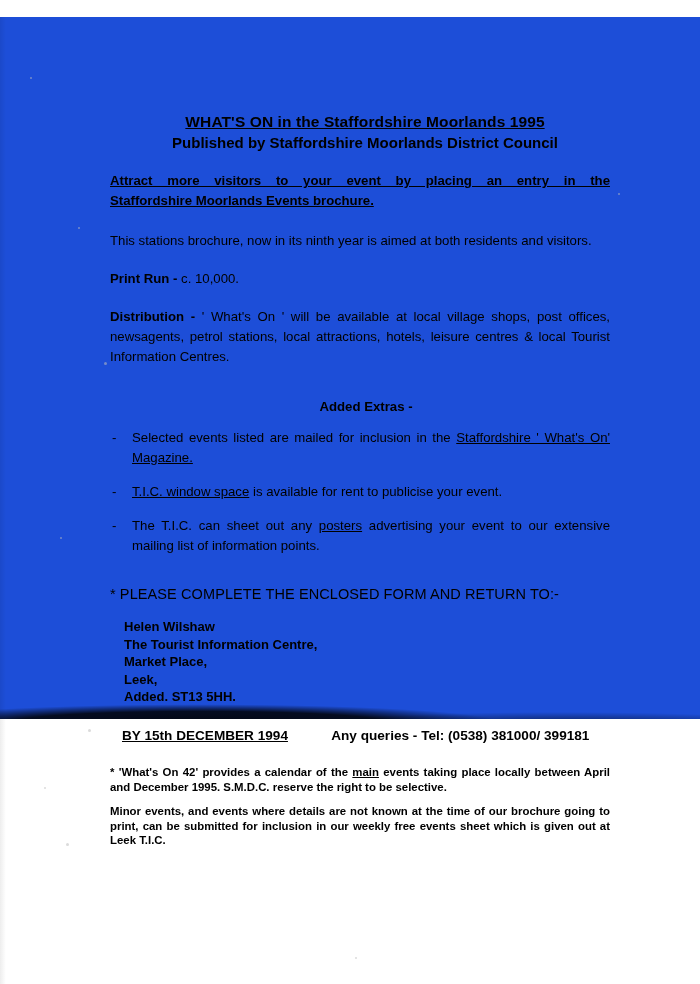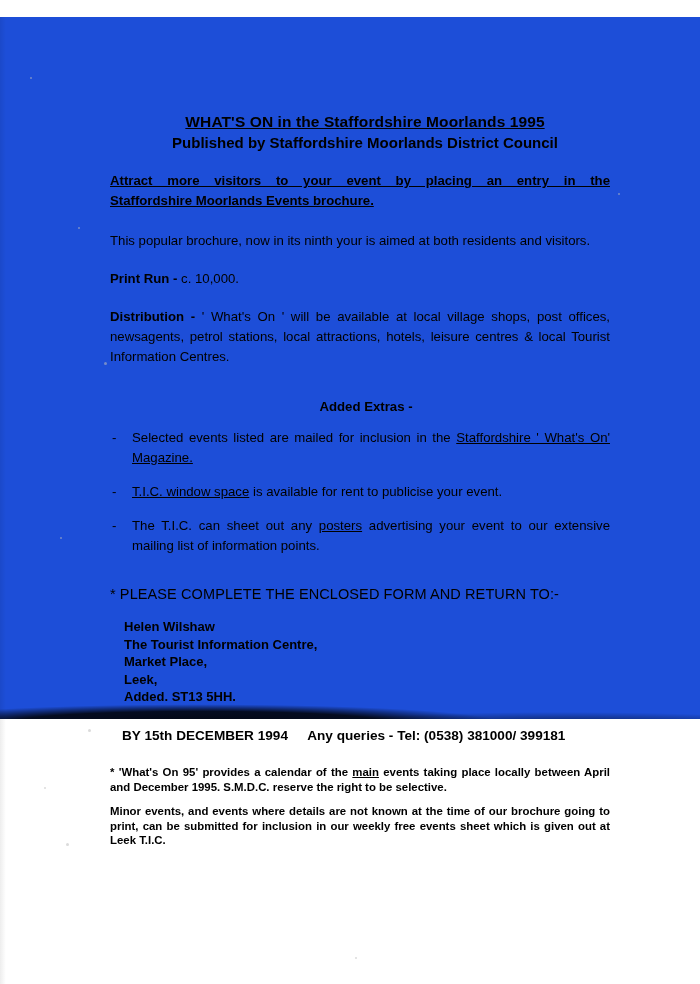--- a/index.html
+++ b/index.html
@@ -107,21 +107,22 @@
     line-height: 17.5px;
     margin: 0 0 0 14px;
   }
   .address div { white-space: pre; }
   .deadline-row {
     margin: 22px 0 0 12px;
     font-size: 13.6px;
     font-weight: bold;
   }
   .deadline-row .date {
-    margin-right: 16px;
+    text-decoration: underline;
+    margin-right: 40px;
   }
   .footnote {
     position: absolute;
     left: 110px;
     top: 748px;
     width: 500px;
     font-size: 11.4px;
     font-weight: bold;
     line-height: 14.6px;
     text-align: justify;
@@ -166,21 +167,21 @@
   <div class="content">
 
     <h1 class="title">WHAT'S ON in the Staffordshire Moorlands 1995</h1>
     <div class="subtitle">Published by Staffordshire Moorlands District Council</div>
 
     <div class="lead">
       <span class="just">Attract more visitors to your event by placing an entry in the</span>
       <span>Staffordshire Moorlands  Events brochure.</span>
     </div>
 
-    <p class="para">This popular brochure, now in its ninth your is aimed at both residents and visitors.</p>
+    <p class="para">This stations brochure, now in its ninth year is aimed at both residents and visitors.</p>
 
     <p class="para">
       <b class="bold-lead">Print Run -</b>
       <span>c. 10,000.</span>
     </p>
 
     <p class="para">
       <b class="bold-lead">Distribution  -</b>
       <span>' What's On ' will be available at local village shops, post offices, newsagents, petrol stations, local attractions, hotels, leisure centres &amp; local Tourist Information Centres.</span>
     </p>
@@ -213,18 +214,18 @@
     </div>
 
     <div class="deadline-row">
       <span class="date">BY 15th DECEMBER 1994</span>
       <span>Any queries - Tel: (0538) 381000/ 399181</span>
     </div>
 
   </div>
 
   <div class="footnote">
-    <p><span>* 'What's On 95' provides a calendar of the </span><span class="u">main</span><span> events taking place locally between April and December 1995. S.M.D.C. reserve the right to be selective.</span></p>
+    <p><span>* 'What's On 42' provides a calendar of the </span><span class="u">main</span><span> events taking place locally between April and December 1995. S.M.D.C. reserve the right to be selective.</span></p>
     <p class="gap">Minor events, and events where details are not known at the time of our brochure going to print, can be submitted for inclusion in our weekly free events sheet which is given out at Leek T.I.C.</p>
   </div>
 
   <div class="bottom-shadow"></div>
 </div>
 
 </body></html>

